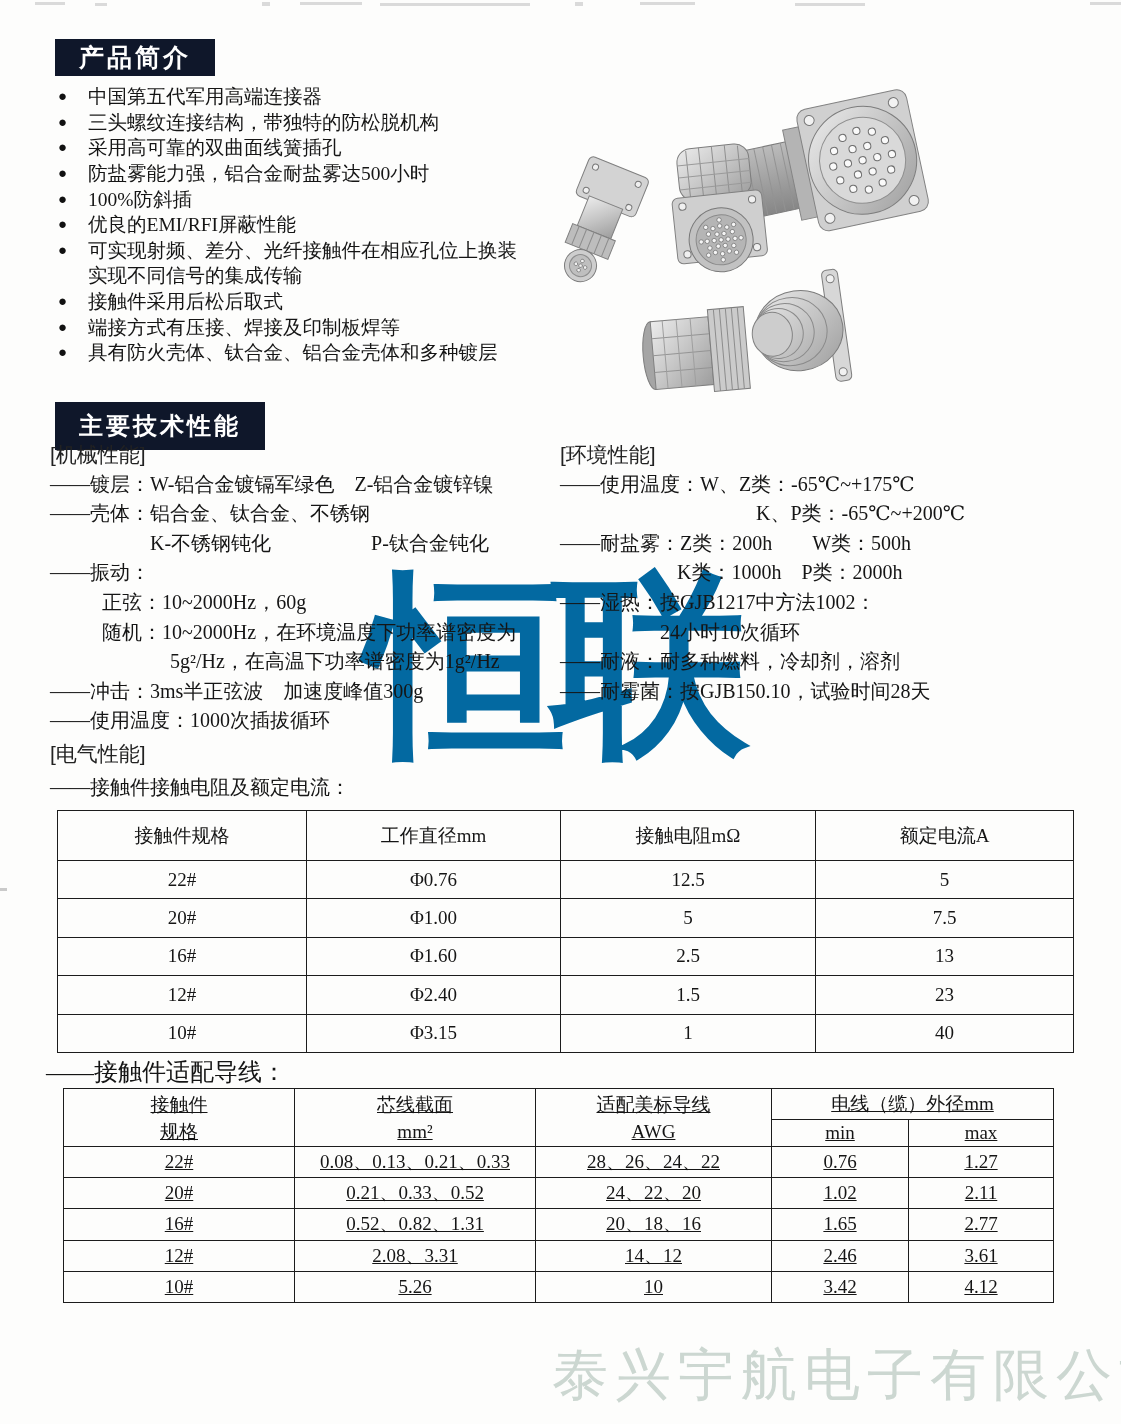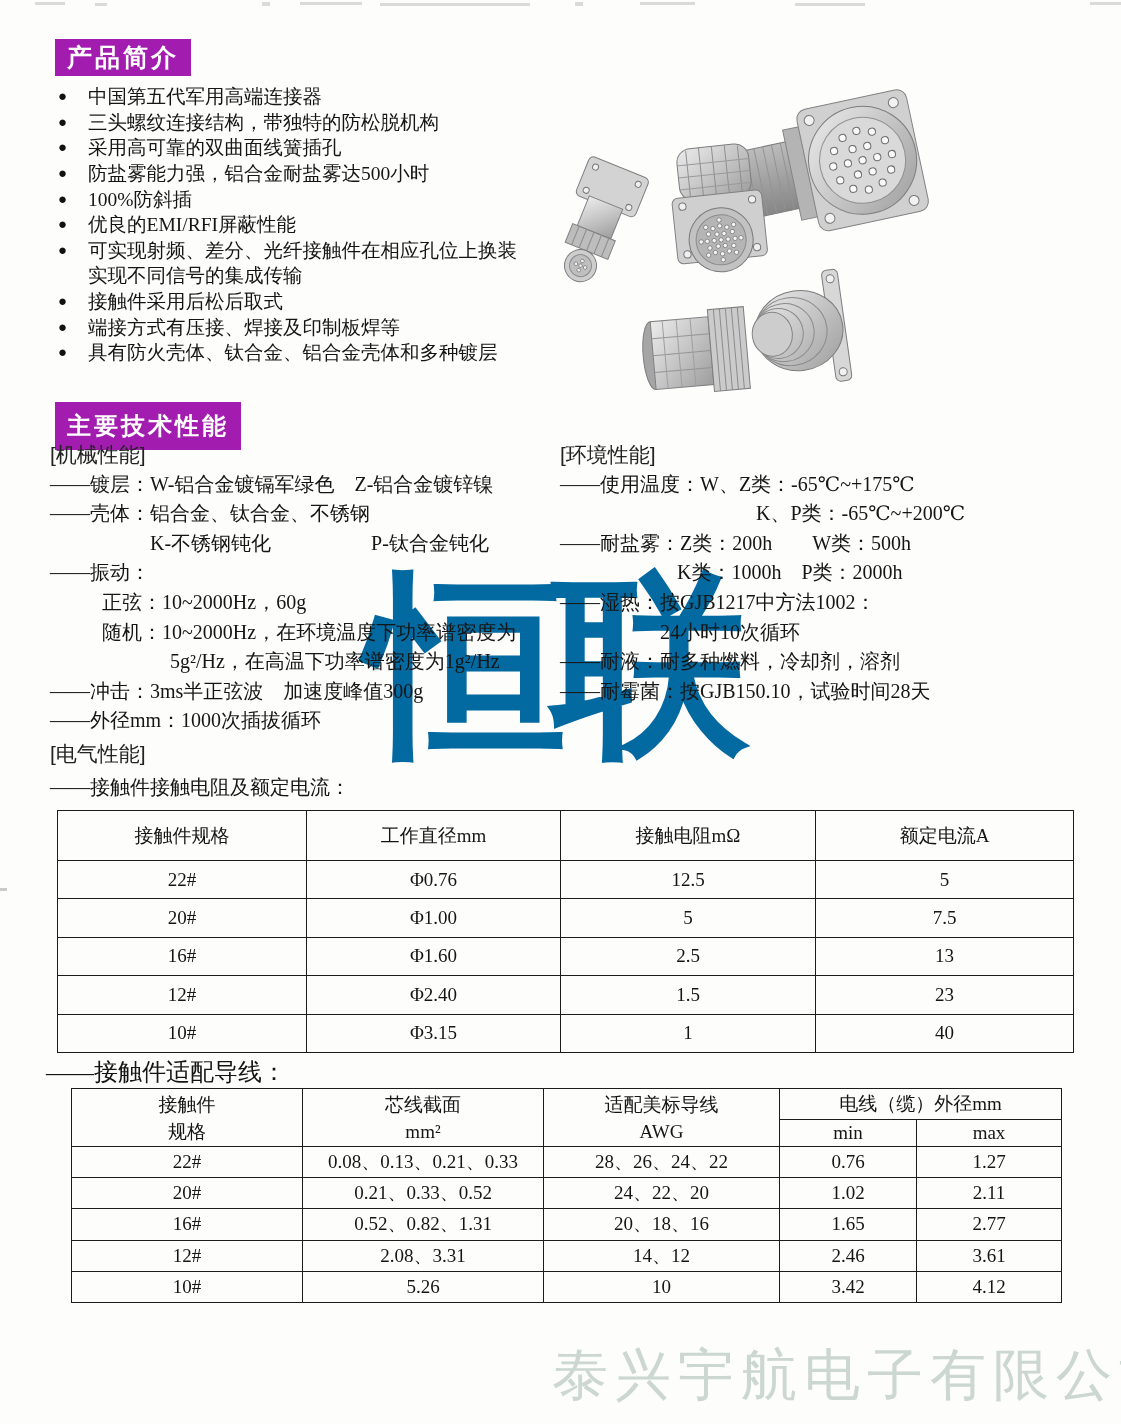--- a/index.html
+++ b/index.html
@@ -6,22 +6,22 @@
   .page{position:relative;width:1121px;height:1424px;margin:0 auto;background:#fdfdfc;overflow:hidden;
         font-family:"Liberation Serif","DejaVu Serif",serif;color:#151515;}
   
   .wm-center{position:absolute;left:368px;top:568px;font-size:198px;font-weight:bold;letter-spacing:-14px;
              color:#0369a1;z-index:1;line-height:1;user-select:none;}
   .wm-bottom{position:absolute;left:552px;top:1338px;font-size:56px;color:#ccd7d1;letter-spacing:7px;
              z-index:1;white-space:nowrap;}
   
   .artifact{position:absolute;background:#bdbdbd;opacity:.55;z-index:1;}
   
-  .black-box{position:absolute;background:#a21caf;color:#fff;font-family:"Liberation Sans","DejaVu Sans",sans-serif;
-             font-weight:bold;letter-spacing:3px;z-index:2;display:flex;align-items:center;padding:0 12px;}
+  .black-box{position:absolute;background:#0f172a;color:#fff;font-family:"Liberation Sans","DejaVu Sans",sans-serif;
+             font-weight:bold;letter-spacing:3px;z-index:2;display:flex;align-items:center;padding:0 24px;}
   .bb-intro{left:55px;top:39px;height:37px;font-size:25px;}
   .bb-tech{left:55px;top:402px;height:48px;font-size:24px;}
   
   .intro-list{position:absolute;left:58px;top:84px;z-index:2;font-size:19.5px;}
   .intro-list .row{height:25.6px;display:flex;align-items:center;white-space:nowrap;}
   .intro-list .marker{width:30px;font-size:15px;color:#111;}
   
   .tcol{position:absolute;z-index:2;font-size:20px;line-height:29.6px;white-space:nowrap;}
   .tcol-mech{left:50px;top:440px;width:505px;}
   .tcol-env{left:560px;top:440px;width:555px;}
@@ -30,21 +30,21 @@
   .lead-line{position:absolute;left:50px;top:774px;z-index:2;font-size:20px;white-space:nowrap;}
   .ind-a{margin-left:52px;} .ind-b{margin-left:100px;} .ind-c{margin-left:120px;}
   .ind-k{margin-left:117px;} .ind-w{margin-left:196px;}
   
   table{border-collapse:collapse;table-layout:fixed;z-index:2;position:absolute;background:transparent;}
   td,th{border:1.6px solid #1c1c1c;text-align:center;vertical-align:middle;font-weight:normal;
         font-size:19px;padding:0;overflow:hidden;white-space:nowrap;}
   .t1{left:57px;top:810px;width:1016px;border-radius:7px;}
   .t1 thead tr{height:50px;} .t1 tbody tr{height:38.4px;}
   .t2-label{position:absolute;left:46px;top:1056px;z-index:2;font-size:24px;white-space:nowrap;}
-  .t2{left:71px;top:1088px;width:990px;}
+  .t2{left:63px;top:1088px;width:990px;text-decoration:underline;}
   .t2 .hr1{height:31px;} .t2 .hr2{height:27px;} .t2 tbody tr{height:31.2px;}
   .t2 th div{line-height:27px;}
   
   .photos{position:absolute;left:545px;top:68px;z-index:2;}
 </style>
 </head>
 <body>
 
 <div class="page">
 
@@ -268,21 +268,21 @@
         <div>——振动：</div>
 
         <div class="ind-a">正弦：10~2000Hz，60g</div>
 
         <div class="ind-a">随机：10~2000Hz，在环境温度下功率谱密度为</div>
 
         <div class="ind-c">5g²/Hz，在高温下功率谱密度为1g²/Hz</div>
 
         <div>——冲击：3ms半正弦波　加速度峰值300g</div>
 
-        <div>——外径mm：1000次插拔循环</div>
+        <div>——使用温度：1000次插拔循环</div>
 
     </div>
   </div>
 
   <div class="tcol tcol-env">
     <div class="bracket-heading">[环境性能]</div>
     <div>
 
         <div>——使用温度：W、Z类：-65℃~+175℃</div>
 

